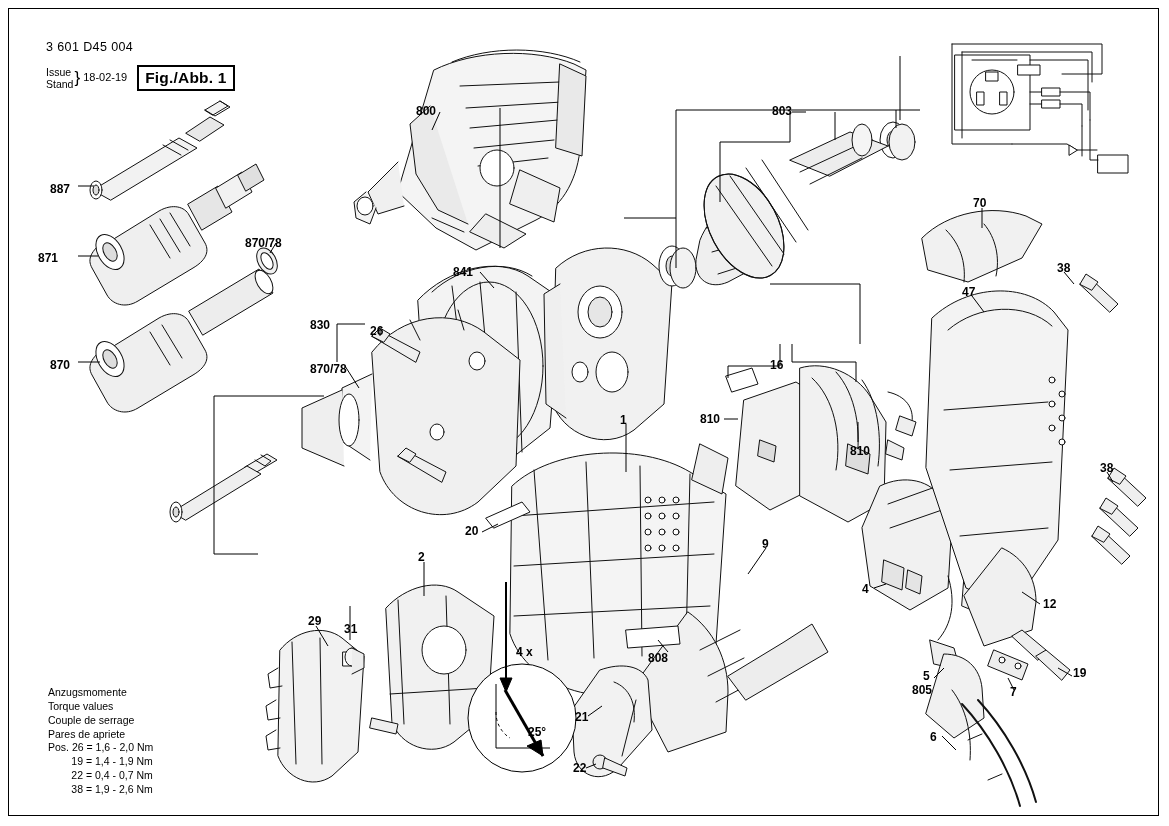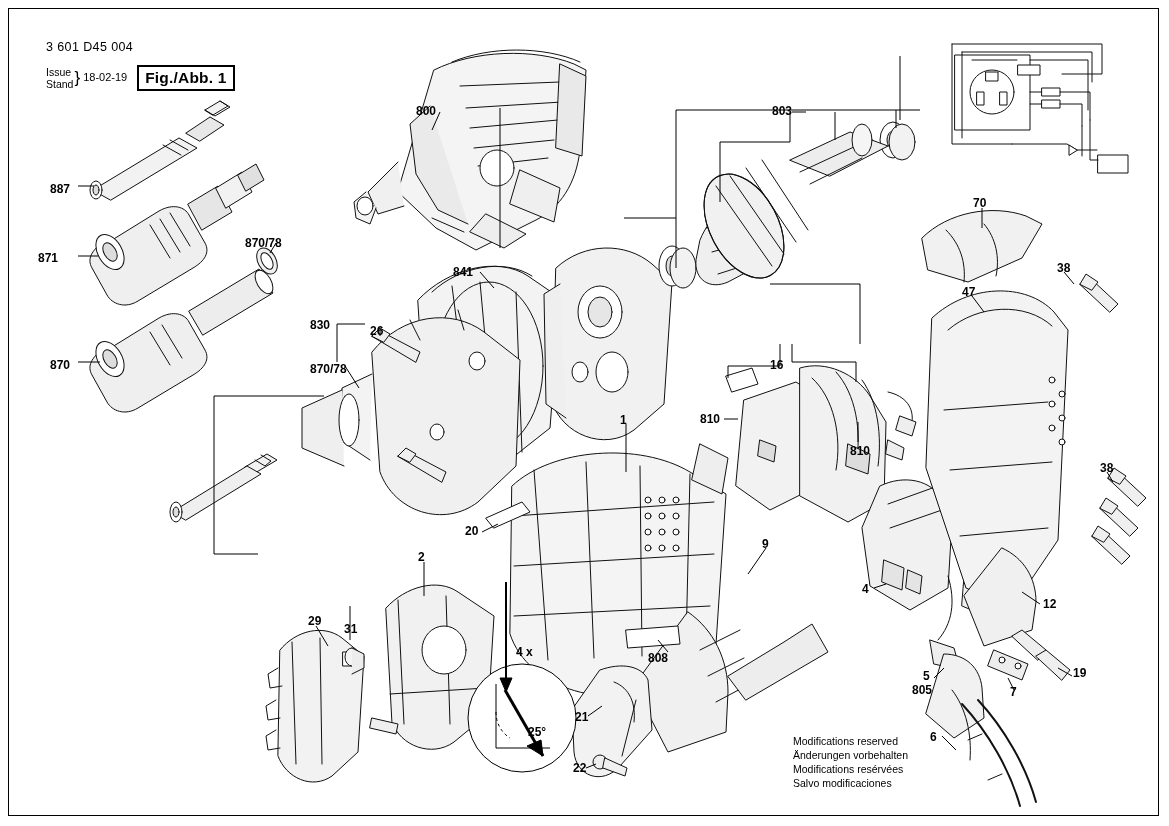--- a/index.html
+++ b/index.html
@@ -523,19 +523,23 @@
     <div class="lbl" style="left:1073px;top:666px;">19</div>
     <div class="lbl" style="left:1010px;top:685px;">7</div>
     <div class="lbl" style="left:923px; top:669px;">5</div>
     <div class="lbl" style="left:912px; top:683px;">805</div>
     <div class="lbl" style="left:930px; top:730px;">6</div>
   </div>
 
   <div class="ang" style="left:516px; top:645px;">4 x</div>
   <div class="ang" style="left:528px; top:725px; font-size:12px;">25°</div>
 
-
-  <div class="modnote"><span>Modifications reserved</span>
-<span>Änderungen vorbehalten</span>
-<span>Modifications resérvées</span>
-<span>Salvo modificaciones</span></div>
+  <div class="torque"><span>Anzugsmomente</span>
+<span>Torque values</span>
+<span>Couple de serrage</span>
+<span>Pares de apriete</span>
+<span>Pos. 26 = 1,6 - 2,0 Nm</span>
+<span>        19 = 1,4 - 1,9 Nm</span>
+<span>        22 = 0,4 - 0,7 Nm</span>
+<span>        38 = 1,9 - 2,6 Nm</span></div>
+
 
 </div>
 
 </body></html>

